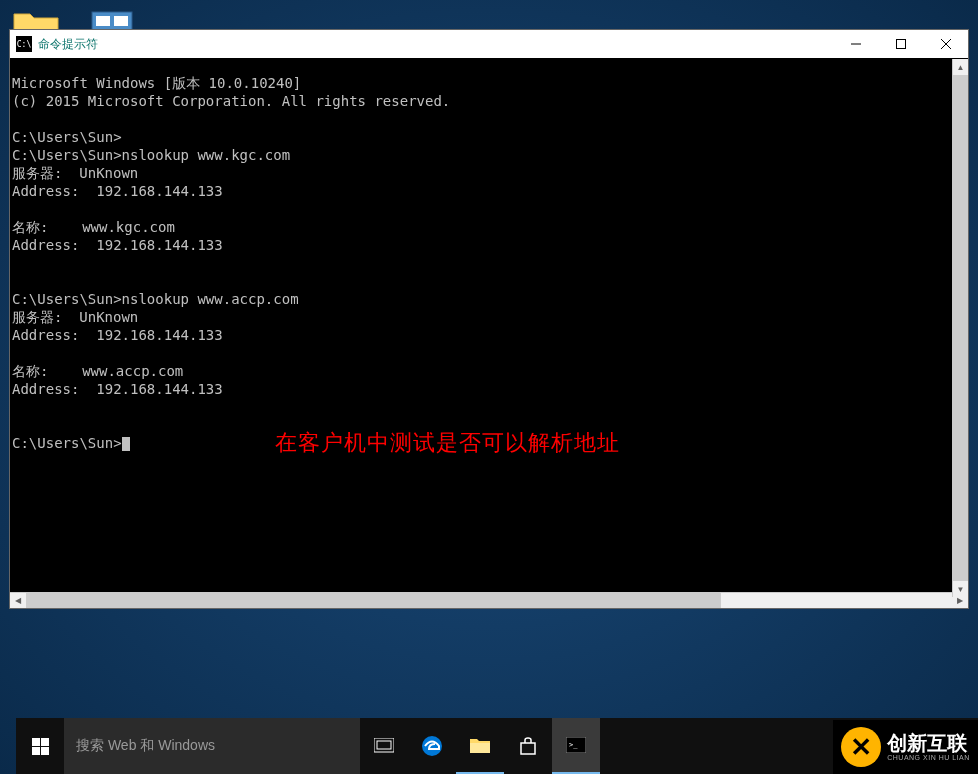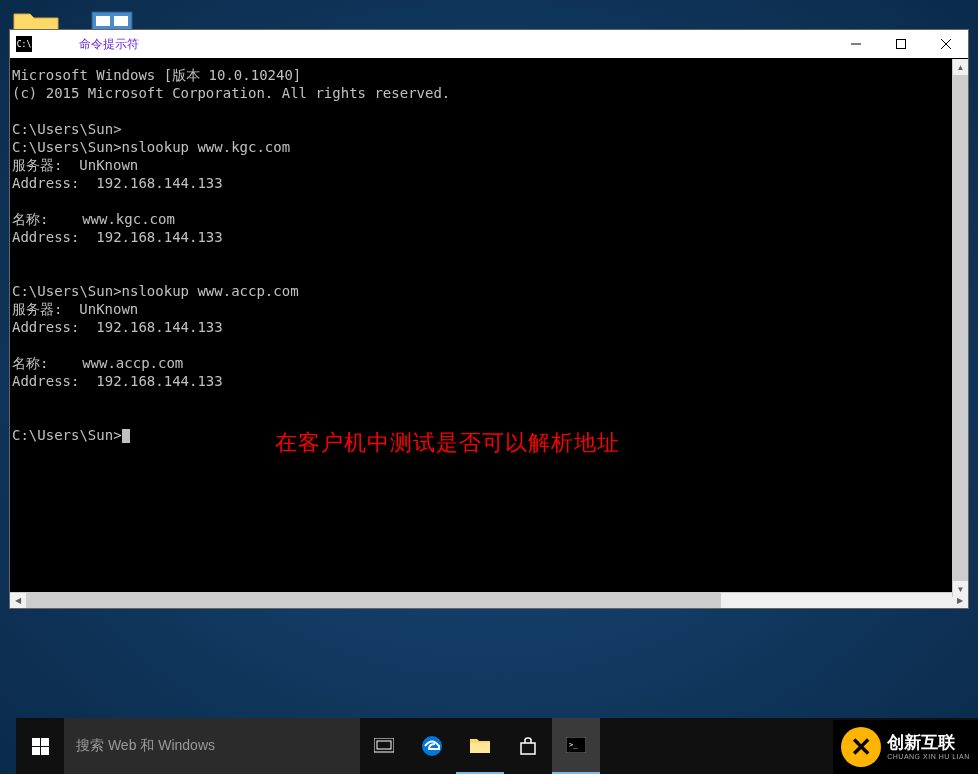--- a/index.html
+++ b/index.html
@@ -52,23 +52,22 @@
       display: flex;
       align-items: center;
       justify-content: center;
       background: #000;
       color: #fff;
       font-size: 8px;
       font-family: monospace;
     }
     .titlebar-title {
       font-size: 12px;
-      color: #6d28d9;
+      color: #0f766e;
       flex: 1;
-      margin-left: 41px;
     }
     .titlebar-buttons {
       display: flex;
       height: 100%;
     }
     .titlebar-btn {
       width: 45px;
       height: 100%;
       display: flex;
       align-items: center;
@@ -79,21 +78,21 @@
       font-size: 14px;
     }
     
     .terminal {
       flex: 1;
       background: #000;
       color: #c0c0c0;
       font-family: "NSimSun", "SimSun", Consolas, monospace;
       font-size: 14px;
       line-height: 18px;
-      padding: 8px 2px;
+      padding: 16px 2px;
       position: relative;
       overflow: hidden;
     }
     .terminal pre {
       font-family: inherit;
       white-space: pre;
     }
     .cursor {
       display: inline-block;
       width: 8px;
@@ -271,21 +270,21 @@
       font-weight: bold;
       font-size: 26px;
     }
     .watermark-text {
       color: #fff;
       display: flex;
       flex-direction: column;
       justify-content: center;
       line-height: 1.1;
     }
-    .watermark-cn { font-size: 17px; font-weight: bold; }
+    .watermark-cn { font-size: 20px; font-weight: bold; }
     .watermark-en { font-size: 7px; letter-spacing: 0.5px; color: #aaa; }
   </style>
 </head>
 <body>
 
 <div class="desktop-icon folder">
   <svg viewBox="0 0 48 36">
       <path d="M2 6 L18 6 L22 10 L46 10 L46 34 L2 34 Z" fill="#ffd968" stroke="#d4a93a"></path>
     </svg>
 </div>

